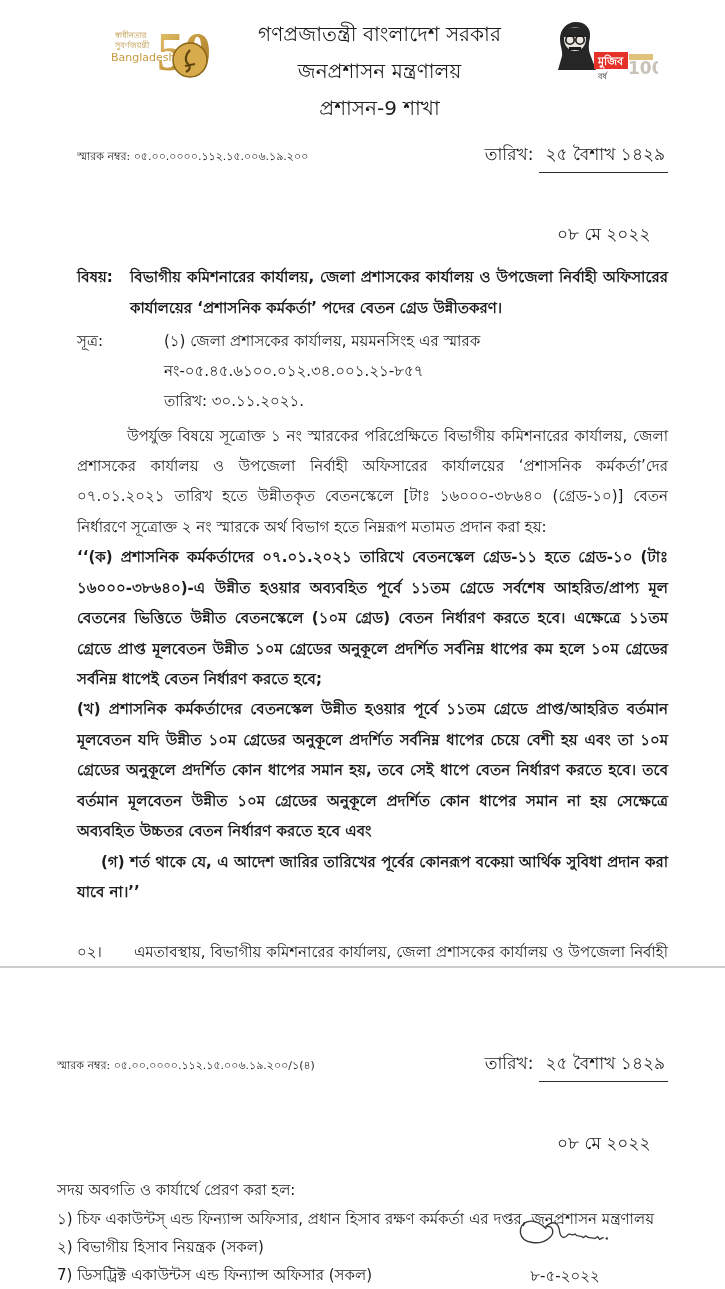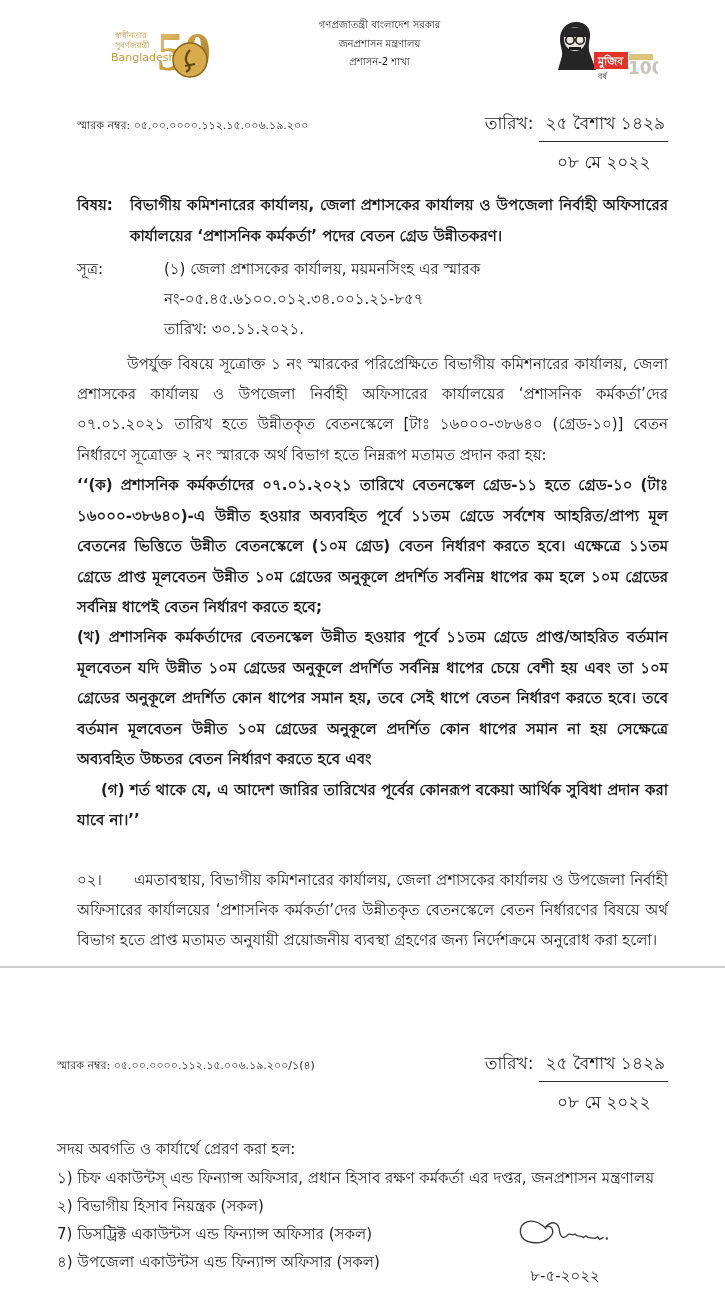--- a/index.html
+++ b/index.html
@@ -9,30 +9,30 @@
     color:#1c1c1c; font-family:"DejaVu Sans", sans-serif; font-size:15px;
     position:relative; margin:0 auto;
   }
   .page { padding-left:57px; padding-right:57px; }
   .page-1 { height:964px; overflow:hidden;margin-left:20px; }
   .page-2 { position:relative; height:323px; padding-top:64px; }
 
   
   .hdr { display:flex; align-items:flex-start; padding-top:12px; }
   .hdr-center { flex:1; text-align:center; padding-top:4px; }
-  .hdr-line { line-height:1.85; font-size:10px; }
+  .hdr-line { line-height:1.85; font-size:20px; }
   .hdr-site { font-family:"Liberation Serif", serif; font-size:21px; margin-top:2px; letter-spacing:.5px; }
   .logo-left { width:116px; margin-left:24px; flex-shrink:0; }
   .logo-right { width:116px; margin-right:10px; flex-shrink:0; }
 
   
   .memo-row { display:flex; justify-content:space-between; margin-top:12px; }
   .memo-no { font-size:11px; padding-top:9px; }
   .date-block { display:flex; font-size:17px; padding-top:2px; }
-  .date-stack { display:inline-flex; flex-direction:column; margin-left:6px; }
+  .date-stack { display:inline-flex; flex-direction:column; margin-left:6px;gap:41px; }
   .date-bn { border-bottom:1.5px solid #2a2a2a; padding:0 3px 3px 6px; }
   .date-en { text-align:center; margin-top:7px; }
 
   .row-label { width:53px; flex-shrink:0; }
   .subject-row { display:flex; margin-top:13px; font-weight:bold; line-height:2.05; }
   .subject-row .row-text { text-align:justify; }
   .ref-row { display:flex; margin-top:2px; line-height:2.0;gap:34px; }
 
   .para { line-height:2.03; text-align:justify; }
   .para-indent { text-indent:50px; margin-top:5px; }
@@ -71,21 +71,21 @@
           <text x="10" y="49" font-size="11" fill="#c79a3e">Bangladesh</text>
           <text x="56" y="58" font-size="54" font-weight="bold" fill="url(#gold)" font-family="Liberation Serif, serif">50</text>
           <circle cx="89" cy="48" r="17" fill="#d8ab4c" stroke="#8a6518" stroke-width="1.5"></circle>
           <path d="M89 38 c-4 4 -6 10 -2 14 c3 3 2 6 -2 8 M84 54 l10 -2" fill="none" stroke="#5e4410" stroke-width="2.2"></path>
         </svg>
       </div>
 
       <div class="hdr-center">
         <div class="hdr-line">গণপ্রজাতন্ত্রী বাংলাদেশ সরকার</div>
         <div class="hdr-line">জনপ্রশাসন মন্ত্রণালয়</div>
-        <div class="hdr-line">প্রশাসন-2 শাখা</div>
+        <div class="hdr-line">প্রশাসন-9 শাখা</div>
       </div>
 
       <div class="logo-right">
         <svg width="116" height="80" viewBox="0 0 116 80">
           <path d="M34 10 c-10 0 -16 8 -16 17 c0 7 3 12 2 17 l-4 14 l18 0 l20 0 l-6 -16 c-2 -6 -1 -12 0 -17 c1 -9 -5 -15 -14 -15 z" fill="#262626"></path>
           <ellipse cx="33" cy="27" rx="11" ry="12" fill="#e9e4dc"></ellipse>
           <path d="M22 20 c2 -6 20 -6 22 0 l0 5 l-22 0 z" fill="#262626"></path>
           <circle cx="28" cy="28" r="4.2" fill="none" stroke="#1a1a1a" stroke-width="1.6"></circle>
           <circle cx="38" cy="28" r="4.2" fill="none" stroke="#1a1a1a" stroke-width="1.6"></circle>
           <rect x="27" y="35" width="12" height="3" fill="#1a1a1a"></rect>

